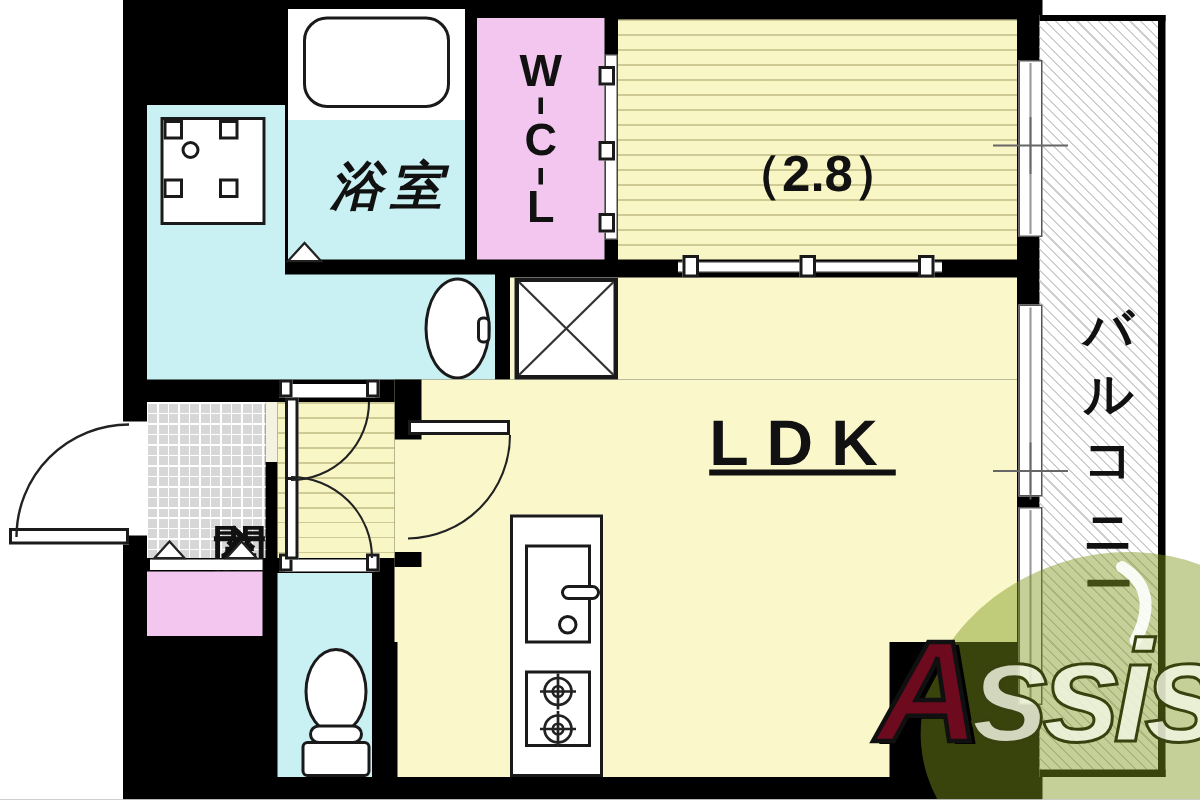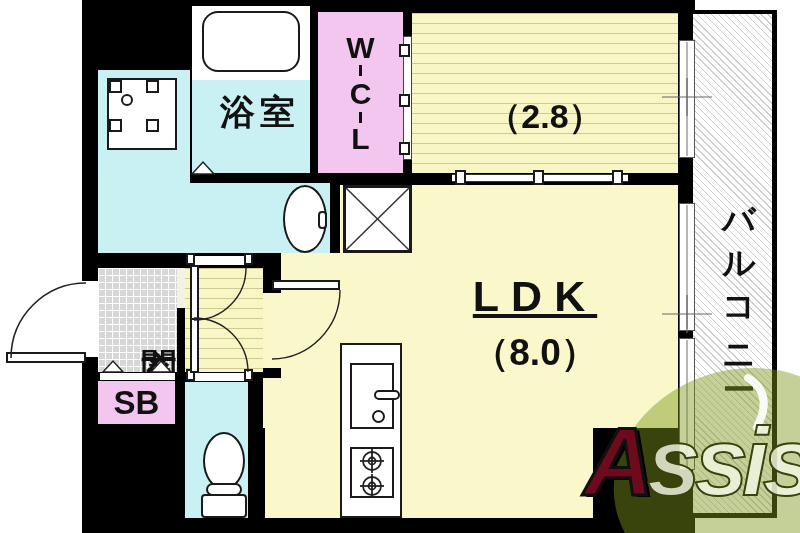--- a/index.html
+++ b/index.html
@@ -33,21 +33,21 @@
 <div id="canvas">
 
   <div class="abs wall" style="left:82px;top:0;width:613px;height:533px;"></div>
 
   <div class="abs hatch" style="left:693px;top:10px;width:84px;height:508px;border-top:4px solid #000;border-right:5px solid #000;border-bottom:5px solid #000;"></div>
   <div class="lbl vert" style="left:712px;top:132px;width:44px;height:300px;font-size:33px;letter-spacing:10px;">バルコニー</div>
 
   <div class="abs water" style="left:192px;top:6px;width:118px;height:167px;"></div>
   <div class="abs" style="left:192px;top:6px;width:118px;height:74px;background:#fff;"></div>
   <div class="abs fix" style="left:202px;top:11px;width:98px;height:61px;border-radius:16px;"></div>
-  <div class="lbl" style="left:192px;top:94px;width:136px;font-size:35px;letter-spacing:5px;">浴室</div>
+  <div class="lbl" style="left:192px;top:107px;width:136px;font-size:35px;letter-spacing:5px;font-style:italic;">浴室</div>
 
   <div class="abs water" style="left:98px;top:70px;width:92px;height:183px;"></div>
   <div class="abs water" style="left:190px;top:183px;width:140px;height:70px;"></div>
 
   <div class="abs fix" style="left:107px;top:78px;width:70px;height:72px;"></div>
   <div class="abs handle" style="left:109px;top:80px;width:13px;height:13px;"></div>
   <div class="abs handle" style="left:146px;top:80px;width:13px;height:13px;"></div>
   <div class="abs handle" style="left:109px;top:119px;width:13px;height:13px;"></div>
   <div class="abs handle" style="left:146px;top:119px;width:13px;height:13px;"></div>
   <div class="abs fix" style="left:121px;top:94px;width:12px;height:12px;border-radius:50%;"></div>
@@ -71,21 +71,20 @@
 
   <div class="abs stripes" style="left:412px;top:13px;width:266px;height:160px;"></div>
   <div class="lbl" style="left:412px;top:99px;width:266px;font-size:34px;">（2.8）</div>
 
   <div class="abs yellow" style="left:340px;top:185px;width:338px;height:68px;"></div>
   <div class="abs yellow" style="left:263px;top:253px;width:415px;height:175px;"></div>
   <div class="abs yellow" style="left:265px;top:428px;width:328px;height:90px;"></div>
   <div class="abs wall" style="left:263px;top:253px;width:18px;height:40px;"></div>
   <div class="abs wall" style="left:263px;top:368px;width:18px;height:10px;"></div>
   <div class="lbl" style="left:400px;top:274px;width:270px;font-size:43px;letter-spacing:12px;text-decoration:underline;">LDK</div>
-  <div class="lbl" style="left:400px;top:334px;width:270px;font-size:37px;">（8.0）</div>
 
   <div class="abs fix" style="left:343px;top:185px;width:69px;height:68px;border-width:3px;"></div>
 
   <div class="abs" style="left:452px;top:174px;width:176px;height:8px;background:#fff;border-top:1px solid #333;border-bottom:1px solid #333;"></div>
   <div class="abs handle" style="left:455px;top:170px;width:11px;height:15px;"></div>
   <div class="abs handle" style="left:533px;top:170px;width:11px;height:15px;"></div>
   <div class="abs handle" style="left:612px;top:170px;width:11px;height:15px;"></div>
 
   <div class="abs stripes" style="left:185px;top:268px;width:78px;height:104px;"></div>
   <div class="abs" style="left:177px;top:268px;width:8px;height:40px;background:#f4f2e0;"></div>
@@ -103,21 +102,20 @@
   <div class="abs fix" style="left:272px;top:280px;width:68px;height:10px;"></div>
 
   <div class="abs tile" style="left:98px;top:268px;width:79px;height:104px;"></div>
   <div class="lbl vert" style="left:98px;top:282px;width:79px;height:80px;font-size:35px;letter-spacing:2px;">玄関</div>
   <div class="abs" style="left:100px;top:373px;width:75px;height:7px;background:#fff;"></div>
 
   <div class="abs" style="left:82px;top:281px;width:16px;height:76px;background:#fff;"></div>
   <div class="abs fix" style="left:6px;top:352px;width:80px;height:11px;"></div>
 
   <div class="abs pink" style="left:98px;top:381px;width:77px;height:43px;"></div>
-  <div class="lbl" style="left:98px;top:386px;width:77px;font-size:33px;">SB</div>
 
   <div class="abs water" style="left:185px;top:382px;width:63px;height:136px;"></div>
   <div class="abs fix" style="left:203px;top:432px;width:42px;height:58px;border-radius:50%;"></div>
   <div class="abs fix" style="left:206px;top:483px;width:36px;height:13px;border-radius:7px;"></div>
   <div class="abs fix" style="left:201px;top:494px;width:46px;height:24px;border-radius:4px;"></div>
 
   <div class="abs fix" style="left:340px;top:343px;width:62px;height:175px;"></div>
   <div class="abs fix" style="left:350px;top:363px;width:44px;height:66px;"></div>
   <div class="abs fix" style="left:374px;top:390px;width:26px;height:10px;border-radius:5px;"></div>
   <div class="abs fix" style="left:372px;top:410px;width:13px;height:13px;border-radius:50%;"></div>

